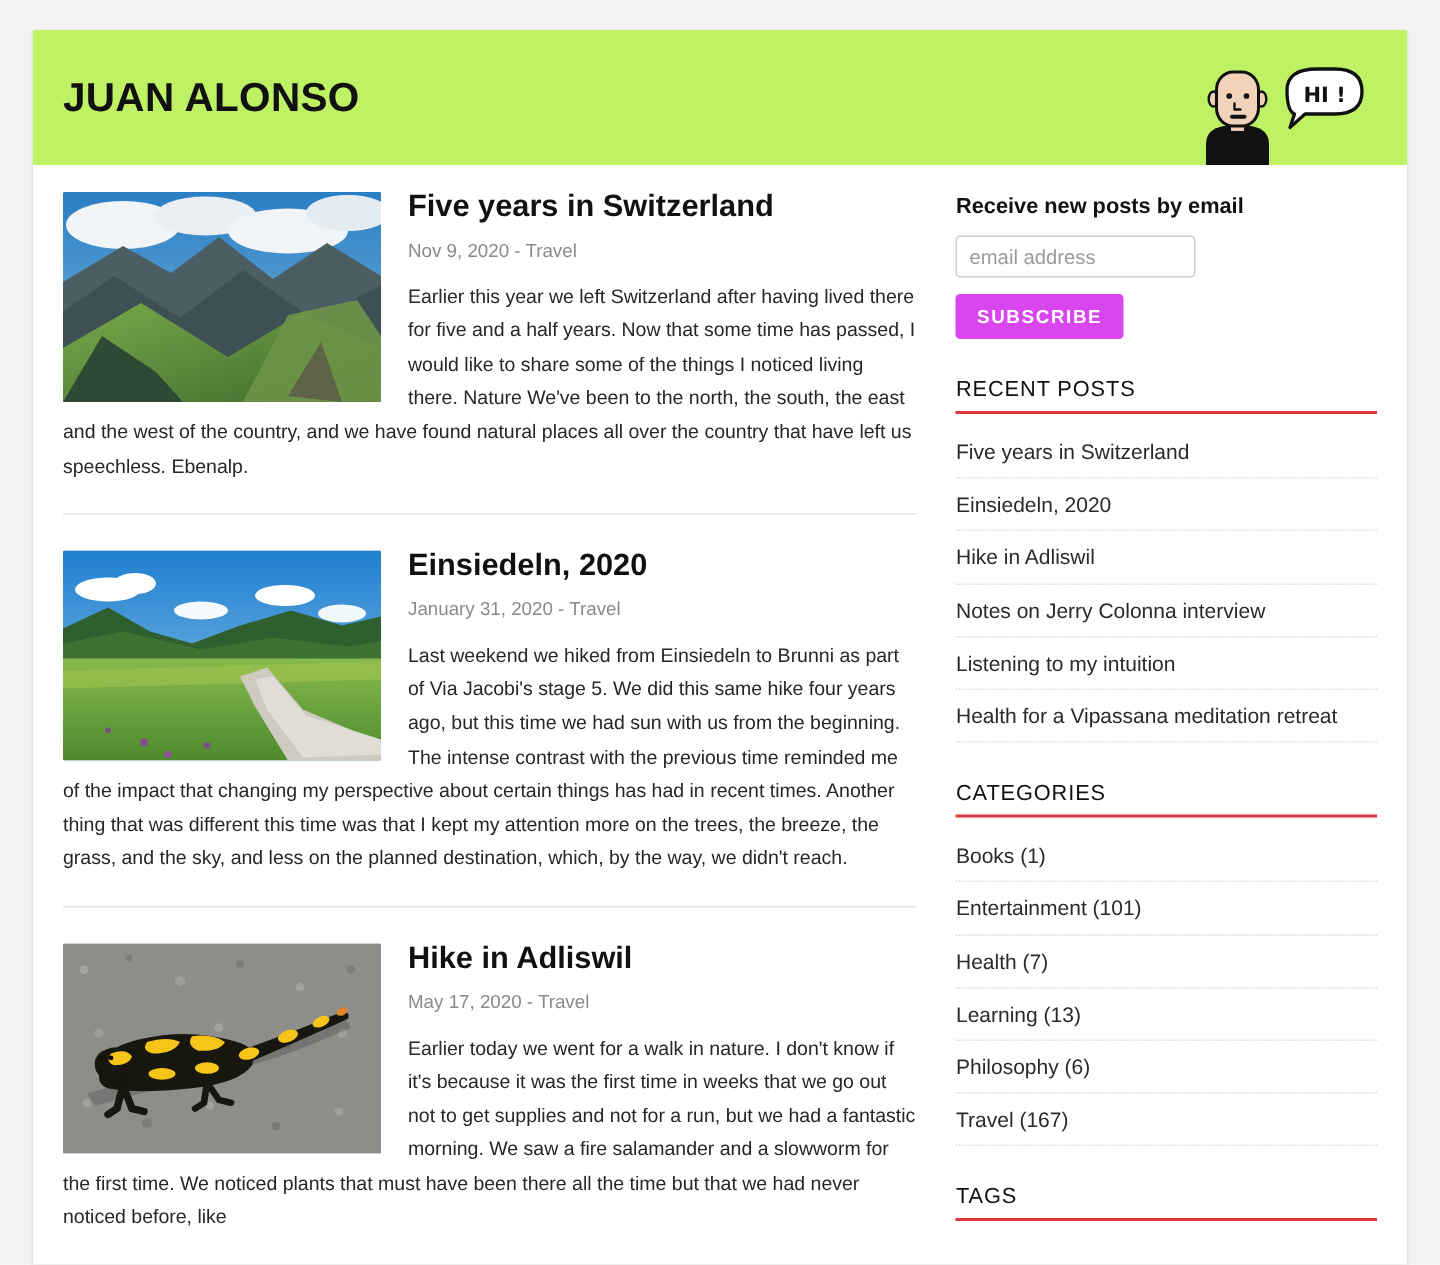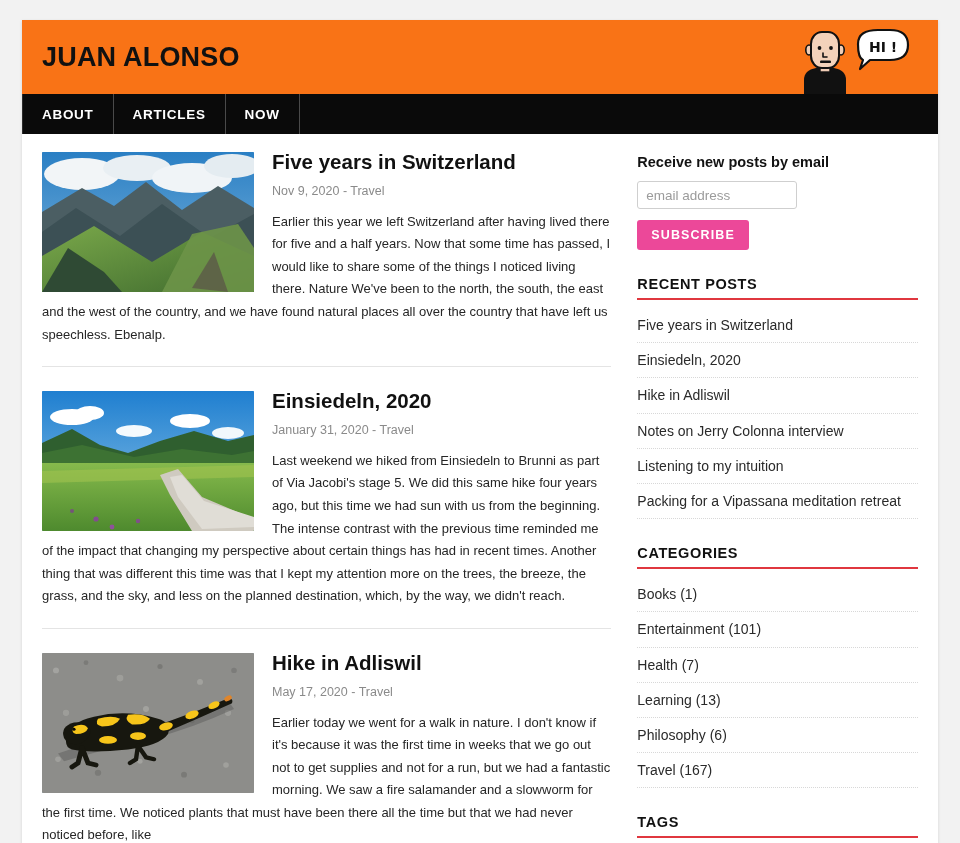--- a/index.html
+++ b/index.html
@@ -19,22 +19,22 @@
     top: 20px;
     width: 916px;
     min-height: 823px;
     background: #ffffff;
     box-shadow: 0 1px 3px rgba(0,0,0,0.12);
   }
 
   
   .site-header {
     position: relative;
-    height: 74px;
-    background: #f97316;
+    height: 90px;
+    background: #bef264;
     display: flex;
     align-items: center;
     padding: 0 20px;
   }
   .site-title {
     font-size: 27px;
     font-weight: bold;
     letter-spacing: 0.2px;
     color: #111111;
     margin: 0;
@@ -146,35 +146,35 @@
     color: #ec4899;
     border: 1px solid #cfcfcf;
     border-radius: 3px;
     background: #fff;
     outline: none;
     margin-bottom: 11px;
   }
   .email-input::placeholder { color: #9b9b9b; }
   .subscribe-btn {
     display: inline-block;
-    background: #ec4899;
+    background: #d946ef;
     color: #ffffff;
     border: none;
     border-radius: 3px;
     font-family: "Liberation Sans", sans-serif;
     font-size: 12.5px;
     font-weight: bold;
     letter-spacing: 1.1px;
     padding: 8px 14px;
     cursor: pointer;
   }
 
   .widget-heading {
     font-size: 14.5px;
-    font-weight: bold;
+    font-weight: normal;
     letter-spacing: 0.6px;
     color: #111111;
     text-transform: uppercase;
     margin: 0 0 6px 0;
   }
   .heading-rule {
     height: 2px;
     background: #e0373f;
     width: 100%;
     margin-bottom: 8px;
@@ -220,25 +220,20 @@
         <path d="M33 31 L33 35 L37 35" fill="none" stroke="#111" stroke-width="1.6" stroke-linecap="round" stroke-linejoin="round"></path>
 
         <rect x="30" y="38.5" width="11" height="2.6" rx="1.2" fill="#111"></rect>
 
         <path d="M68 22 Q68 8 88 8 L100 8 Q118 8 118 23 Q118 38 100 38 L80 38 L70 47 L73 38 Q68 36 68 22 Z" fill="#ffffff" stroke="#111" stroke-width="2.2" stroke-linejoin="round"></path>
         <text x="79" y="30" font-family="DejaVu Sans, sans-serif" font-size="14" font-weight="bold" fill="#111">HI !</text>
       </svg>
     </div>
   </header>
 
-  <nav class="main-nav">
-    <div class="nav-item">ABOUT</div>
-    <div class="nav-item">ARTICLES</div>
-    <div class="nav-item">NOW</div>
-  </nav>
 
   <div class="content-row">
 
     <main class="articles-col">
 
       <article class="article">
         <div class="article-thumb">
           <svg viewBox="0 0 212 140" preserveAspectRatio="none" xmlns="http://www.w3.org/2000/svg">
             <defs>
               <linearGradient id="sky1" x1="0" y1="0" x2="0" y2="1">
@@ -379,21 +374,21 @@
           <li>
               <a>Hike in Adliswil</a>
             </li>
           <li>
               <a>Notes on Jerry Colonna interview</a>
             </li>
           <li>
               <a>Listening to my intuition</a>
             </li>
           <li>
-              <a>Packing for a Vipassana meditation retreat</a>
+              <a>Health for a Vipassana meditation retreat</a>
             </li>
         </ul>
       </section>
 
       <section class="widget">
         <div class="widget-heading">CATEGORIES</div>
         <div class="heading-rule"></div>
         <ul class="link-list">
           <li>
               <a>Books (1)</a>

